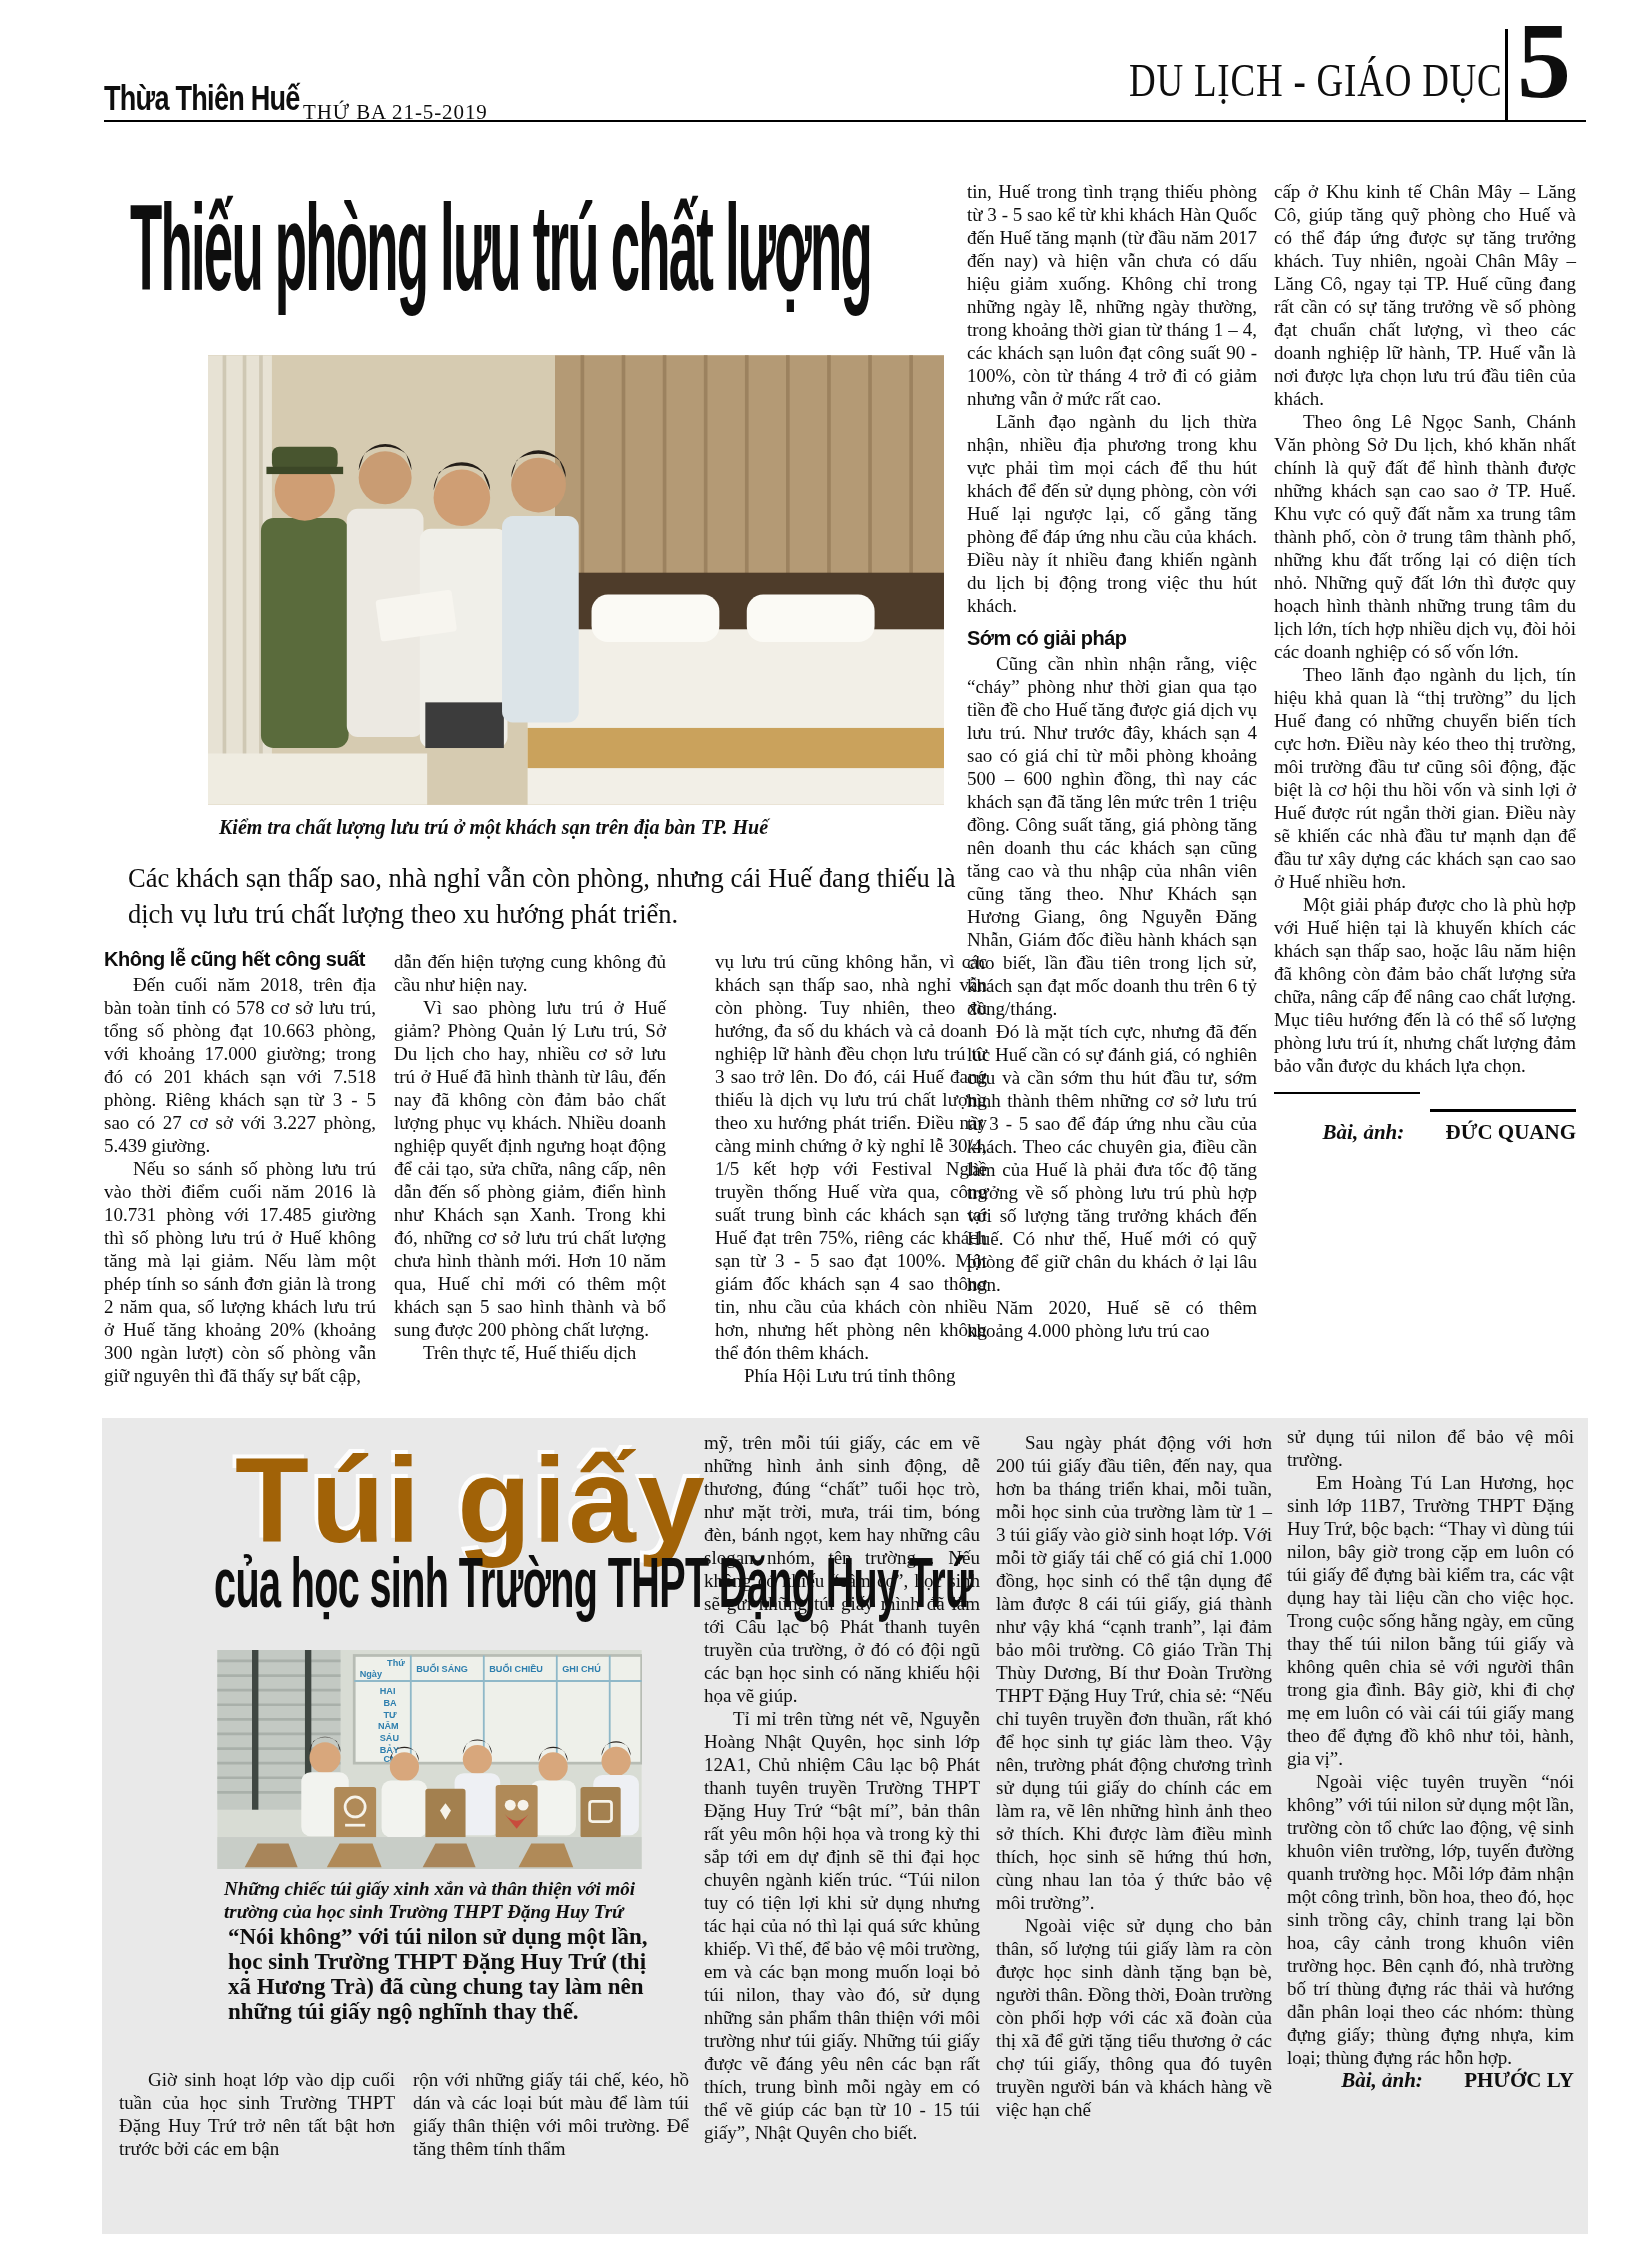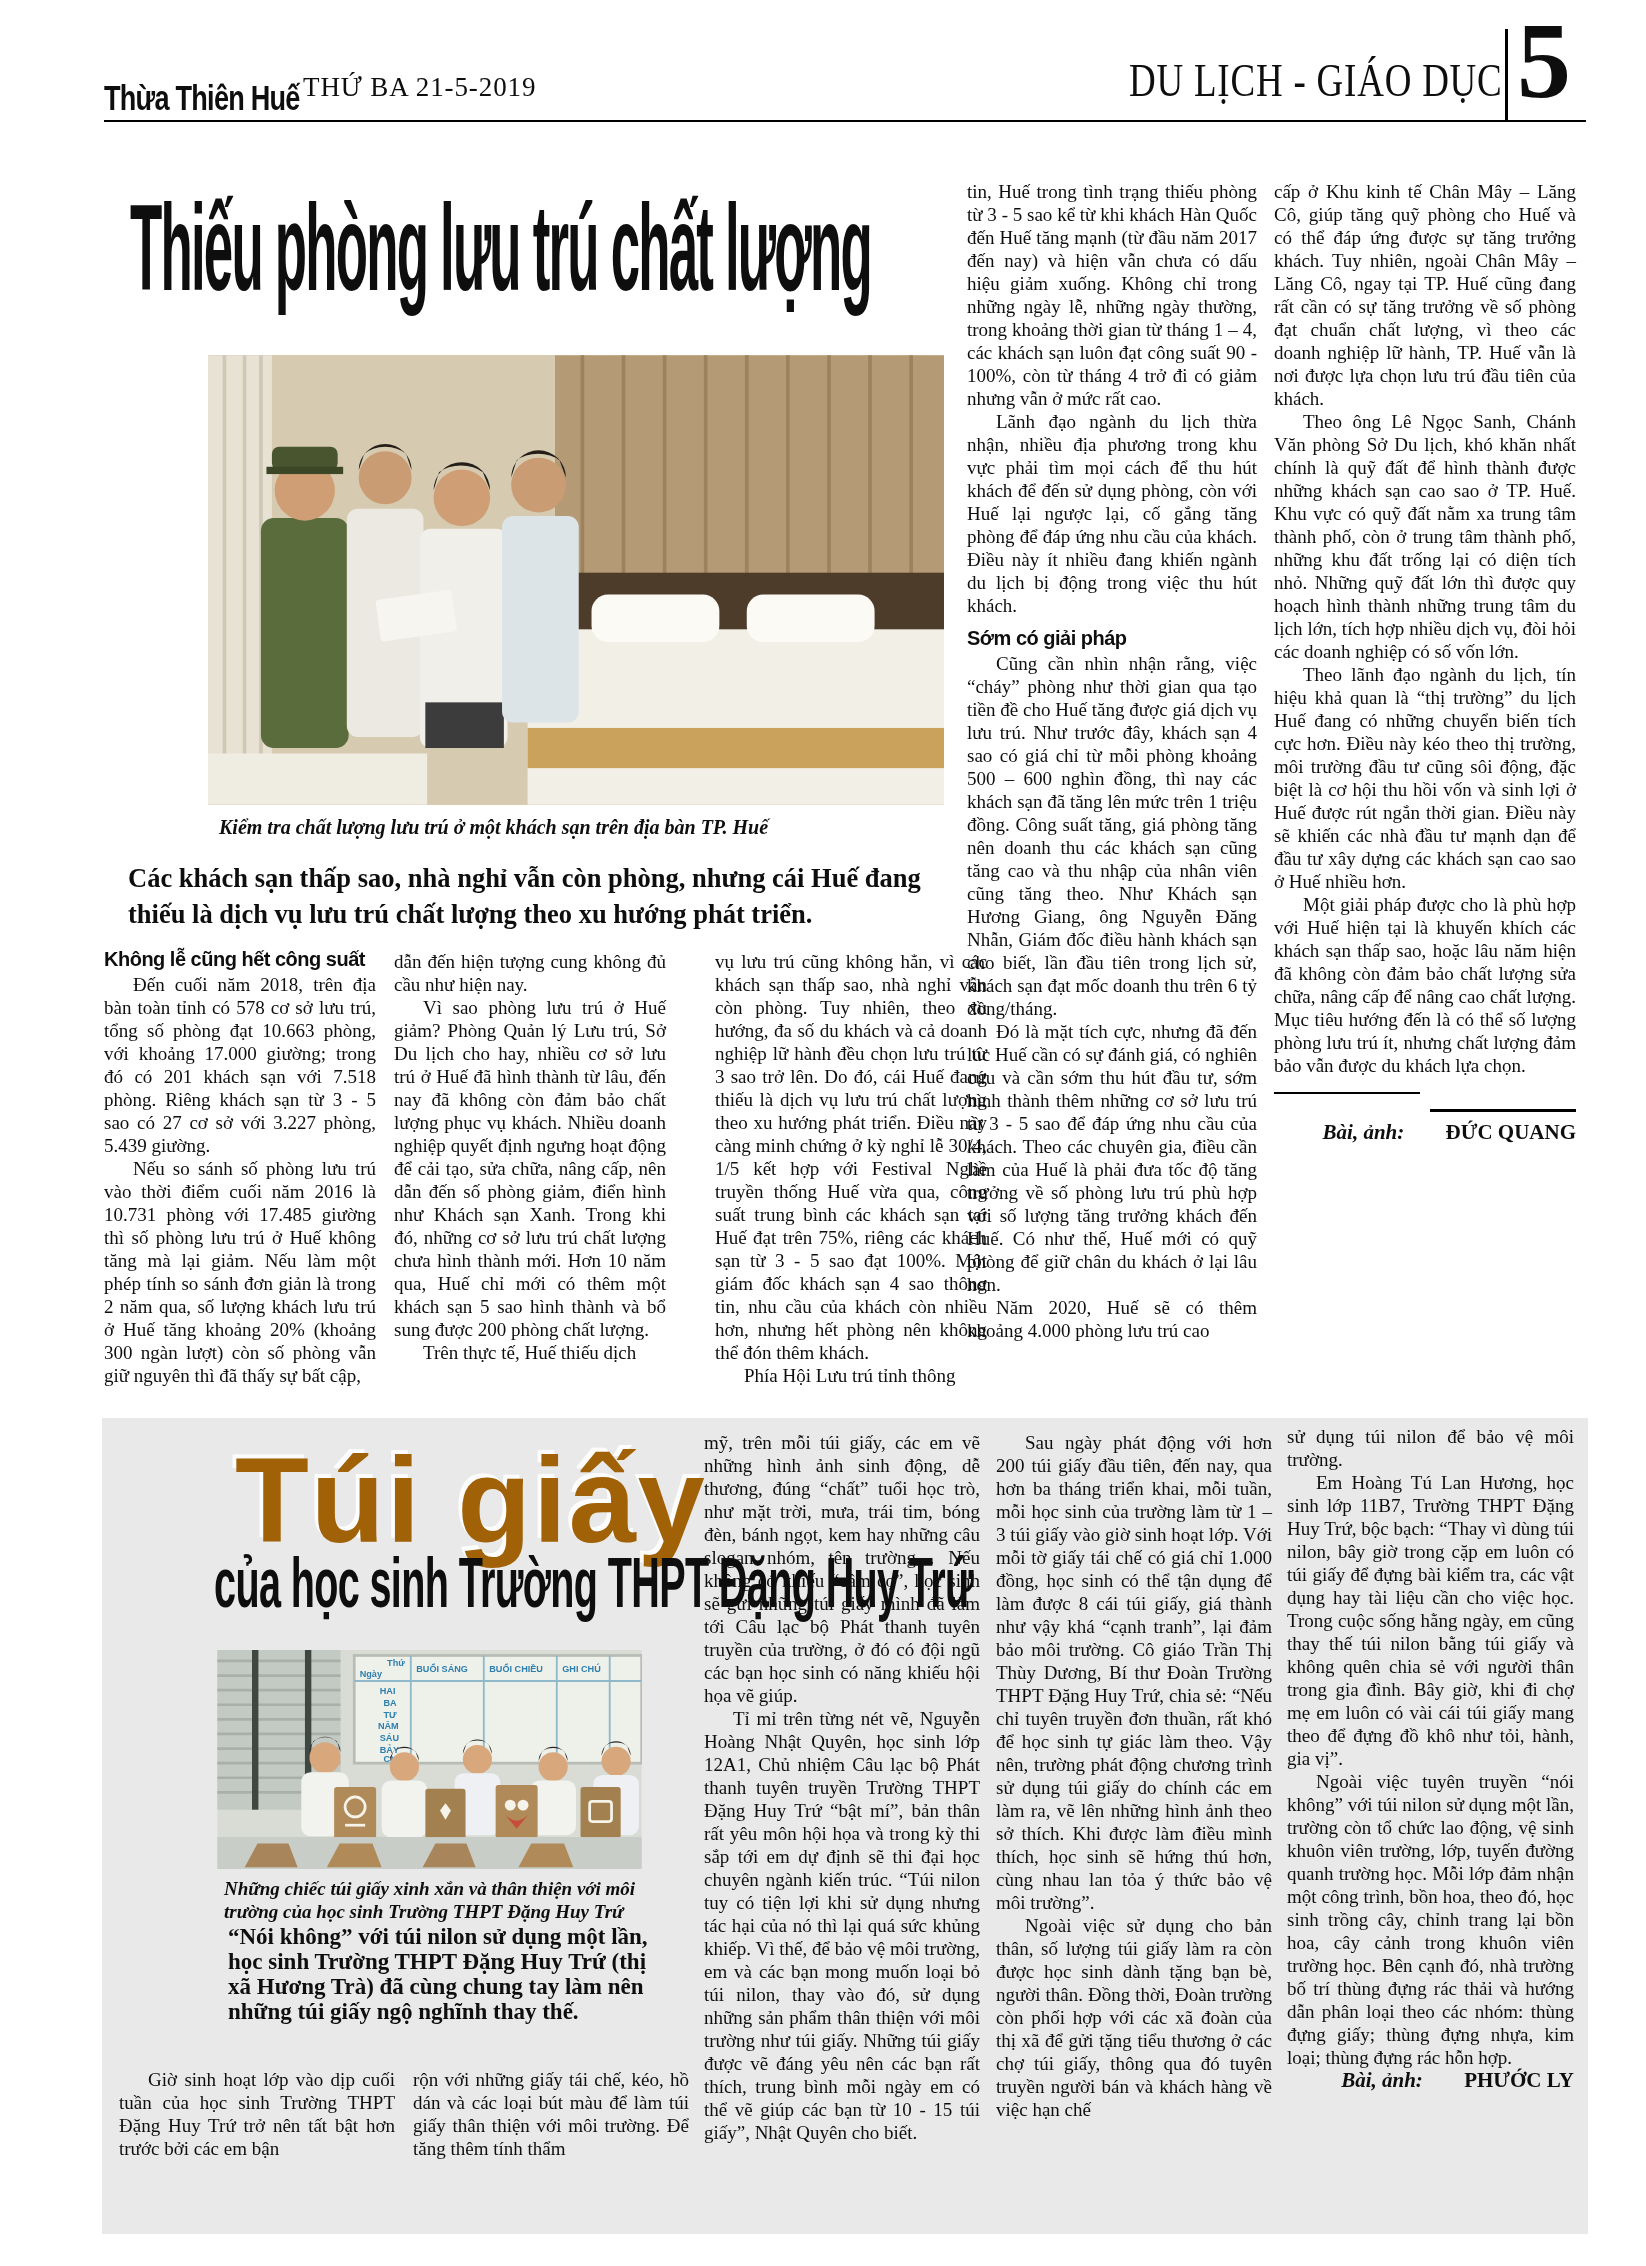--- a/index.html
+++ b/index.html
@@ -10,22 +10,22 @@
     overflow:hidden;
   }
   
   .masthead {
     position:absolute; left:104px; top:79px;
     font-family:"Liberation Sans", sans-serif; font-weight:bold;
     font-size:33px; letter-spacing:-0.9px; white-space:nowrap;
     transform:scale(0.82,1.05); transform-origin:left top;
   }
   .issue-date {
-    position:absolute; left:303px; top:72px;
-    font-size:27px; letter-spacing:0.9px; white-space:nowrap;
+    position:absolute; left:303px; top:100px;
+    font-size:21px; letter-spacing:0.9px; white-space:nowrap;
   }
   .section-title {
     position:absolute; left:1129px; top:55px;
     font-size:42px; letter-spacing:0.9px; white-space:nowrap;
     transform:scale(0.88,1.08); transform-origin:left top;
   }
   .pnum-bar { position:absolute; left:1505px; top:29px; width:2.7px; height:93px; background:#000; }
   .pnum {
     position:absolute; left:1517px; top:7.3px;
     font-size:108px; font-weight:bold; line-height:1;
@@ -40,21 +40,21 @@
     font-size:80px; letter-spacing:-2.7px; white-space:nowrap;
     transform:scale(0.66,1.52); transform-origin:left top;
   }
   .a1-photo { position:absolute; left:208px; top:355px; width:736px; height:450px; }
   .a1-caption {
     position:absolute; left:219px; top:816px; width:731px; margin:0;
     font-size:20px; font-weight:bold; font-style:italic;
   }
   .a1-lead {
     position:absolute; left:128px; top:860px; width:830px; margin:0;
-    font-size:26.5px; font-weight:bold; line-height:36px;
+    font-size:26.5px; font-weight:normal; line-height:36px;
   }
   .col { position:absolute; font-size:19px; line-height:23px; text-align:justify; }
   .col p { margin:0; }
   p.ind { text-indent:29px; }
   p.cont { text-indent:0; }
   .sub {
     margin:0 0 2.7px 0; font-family:"Liberation Sans", sans-serif;
     font-weight:bold; font-size:20px; letter-spacing:-0.5px;
     text-align:left; transform:scaleY(1.05); transform-origin:left top;
   }

